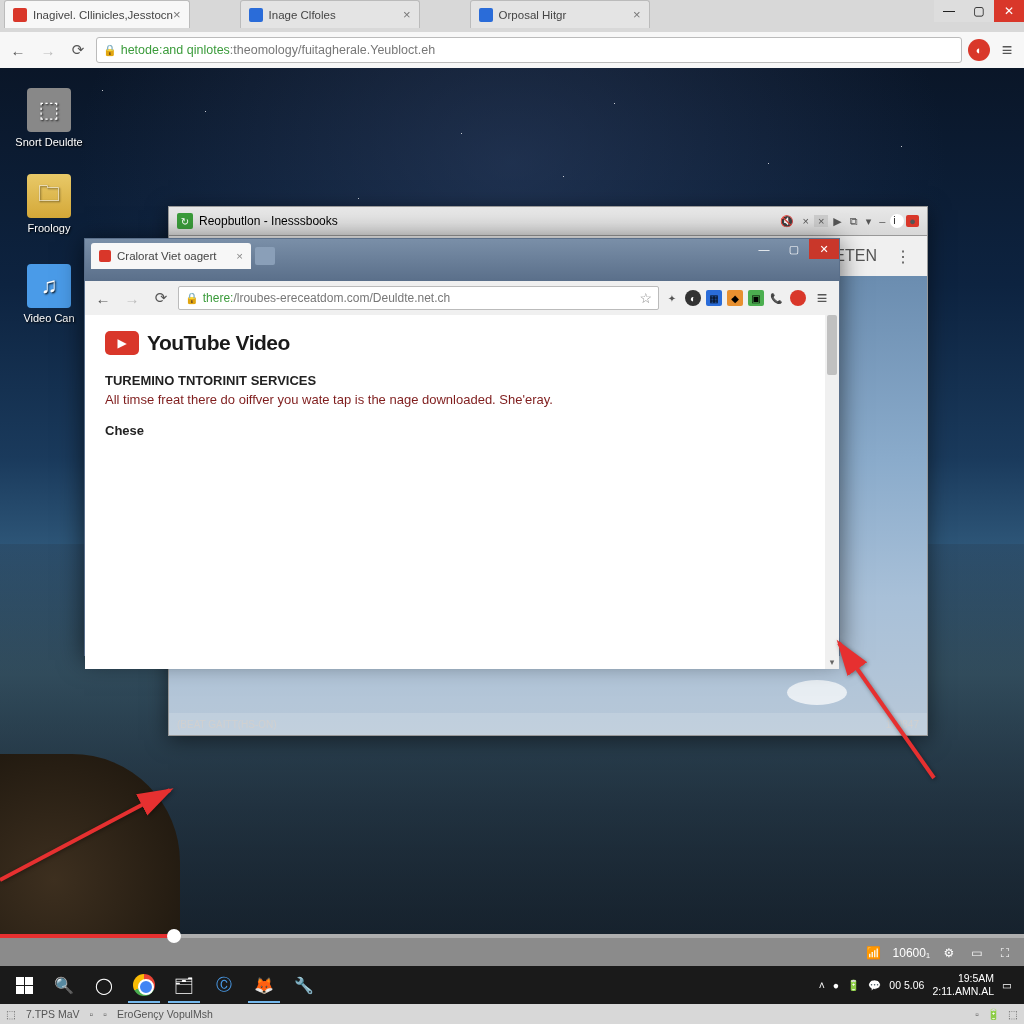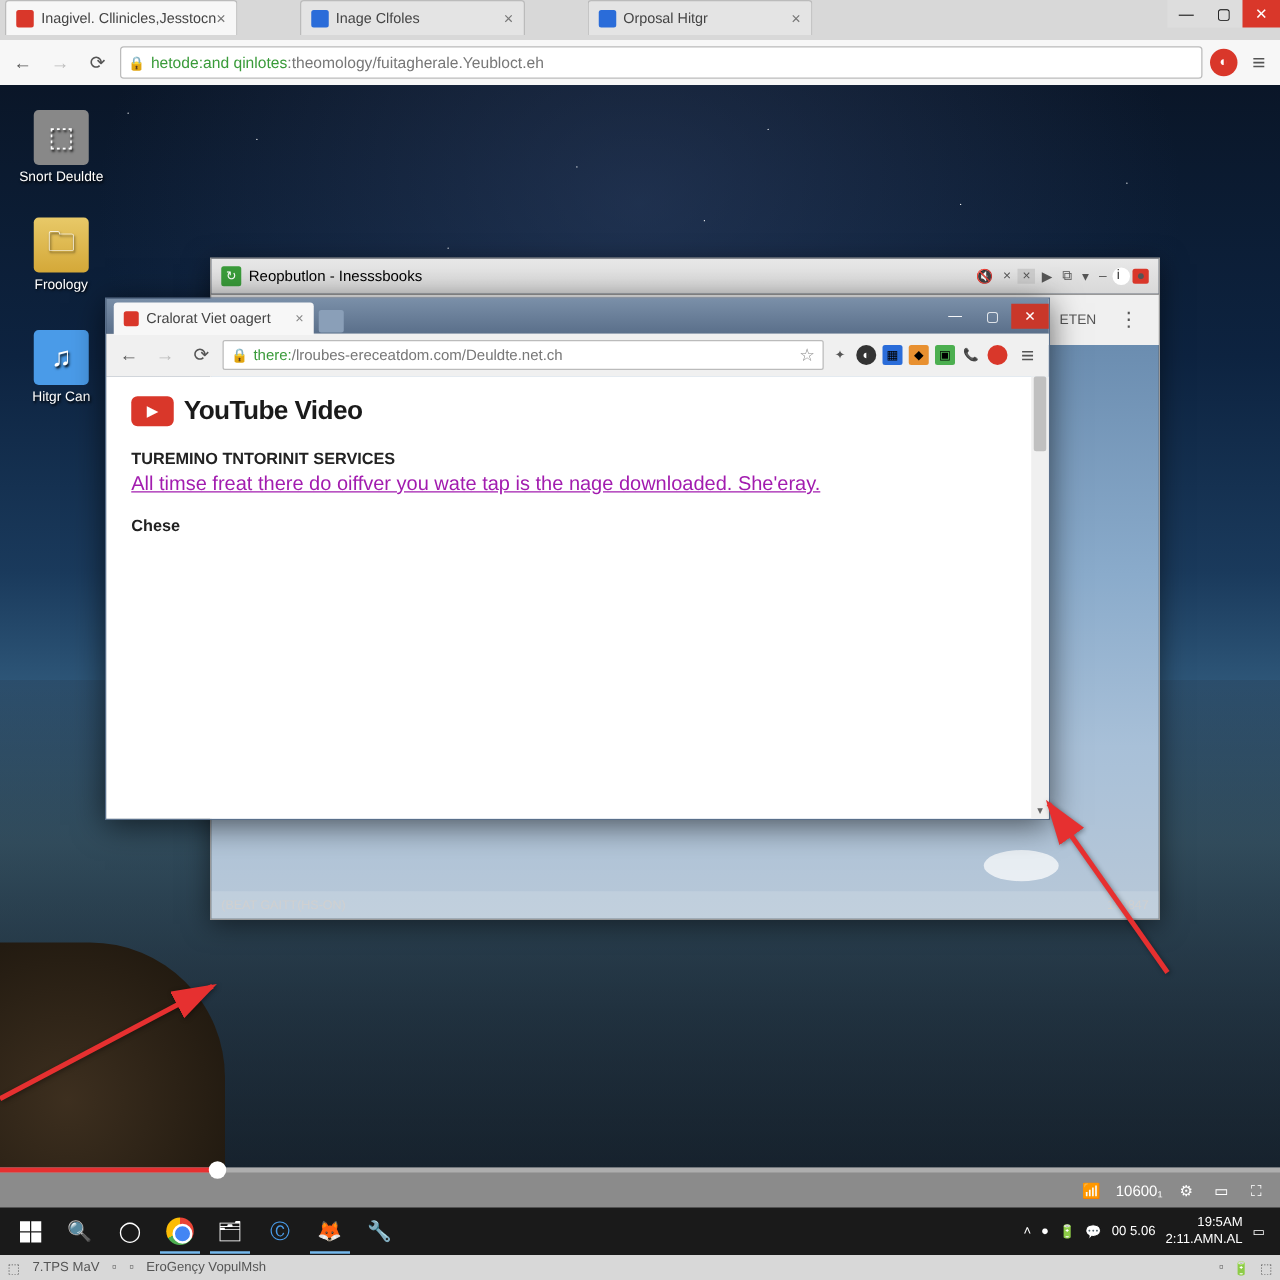--- a/index.html
+++ b/index.html
@@ -45,50 +45,50 @@
 
 
 .bg-window { position: absolute; top: 200px; left: 168px; width: 760px; height: 530px; z-index: 3; box-shadow: 0 4px 20px rgba(0,0,0,0.5); }
 .bg-titlebar { height: 30px; background: linear-gradient(180deg, #e8e8e8 0%, #d8d8d8 100%); display: flex; align-items: center; padding: 0 8px; font-size: 12px; border: 1px solid #999; }
 .bg-title-ic { width: 16px; height: 16px; background: #3a9b3a; border-radius: 2px; margin-right: 6px; display: flex; align-items: center; justify-content: center; color: #fff; font-size: 10px; }
 .bg-title-ctrls { margin-left: auto; display: flex; gap: 2px; align-items: center; }
 .bg-title-ctrls > span { font-size: 11px; color: #555; padding: 0 3px; }
 .bg-red-badge { background: #d9372a; color: #fff; padding: 1px 4px; border-radius: 2px; font-size: 9px; }
 .bg-toolbar { height: 40px; background: #f0f0f0; border-left: 1px solid #999; border-right: 1px solid #999; display: flex; align-items: center; justify-content: flex-end; padding: 0 10px; gap: 12px; }
 .bg-tool-btn { width: 28px; height: 28px; display: flex; align-items: center; justify-content: center; color: #555; font-size: 16px; }
-.bg-eten { font-size: 11px; color: #555; text-align: right; }
+.bg-eten { font-size: 16px; color: #555; text-align: right; }
 .bg-content { height: 460px; background: linear-gradient(180deg, #6b8db0 0%, #8aabcb 40%, #a8c0d8 70%, #b8c8d8 100%); border: 1px solid #999; border-top: none; position: relative; }
 .bg-content::after { content: ""; position: absolute; bottom: 30px; right: 80px; width: 60px; height: 25px; background: #fff; border-radius: 50%; opacity: 0.7; }
 .bg-footer { position: absolute; bottom: 0; left: 0; right: 0; height: 22px; background: rgba(255,255,255,0.15); display: flex; align-items: center; padding: 0 8px; font-size: 10px; color: #d0d0d0; }
 .bg-footer-right { margin-left: auto; }
 
 
 .fg-window { position: absolute; top: 236px; left: 84px; width: 756px; height: 418px; z-index: 5; border: 1px solid #5a6f8a; box-shadow: 0 4px 24px rgba(0,0,0,0.6); }
-.fg-titlebar { height: 28px; background: linear-gradient(180deg, #7a8fa8 0%, #5a6f8a 100%); display: flex; align-items: center; }
+.fg-titlebar { height: 42px; background: linear-gradient(180deg, #7a8fa8 0%, #5a6f8a 100%); display: flex; }
 .fg-tab { height: 26px; margin: 4px 0 0 6px; background: #f7f7f7; border-radius: 3px 3px 0 0; display: flex; align-items: center; padding: 0 8px; font-size: 11.5px; color: #444; width: 160px; }
 .fg-tab .favicon { width: 12px; height: 12px; background: #d9372a; border-radius: 2px; margin-right: 6px; }
 .fg-tab-close { margin-left: auto; color: #888; }
 .fg-newtab { width: 20px; height: 18px; margin: 8px 0 0 4px; background: #8a9fb8; border-radius: 2px; }
 .fg-wctrls { margin-left: auto; display: flex; }
 .fg-wctrls > div { width: 30px; height: 20px; display: flex; align-items: center; justify-content: center; font-size: 11px; color: #fff; }
 .fg-wc-close { background: #c9372a; }
 .fg-toolbar { height: 34px; background: #f0f0f0; display: flex; align-items: center; padding: 0 6px; gap: 5px; }
 .fg-addr { flex: 1; height: 24px; border: 1px solid #bbb; border-radius: 2px; background: #fff; display: flex; align-items: center; padding: 0 6px; font-size: 12px; }
 .fg-star { margin-left: auto; color: #888; font-size: 14px; }
 .fg-ext { width: 16px; height: 16px; border-radius: 2px; display: flex; align-items: center; justify-content: center; font-size: 10px; }
 .fg-content { height: 354px; background: #fff; position: relative; padding: 16px 20px; overflow: hidden; }
 .fg-scroll { position: absolute; right: 0; top: 0; bottom: 0; width: 14px; background: #f0f0f0; }
 .fg-scroll-thumb { position: absolute; top: 0; left: 2px; right: 2px; height: 60px; background: #c0c0c0; border-radius: 2px; }
 .fg-scroll-dn { position: absolute; bottom: 0; left: 0; right: 0; height: 14px; display: flex; align-items: center; justify-content: center; font-size: 9px; color: #666; }
 
 .yt-logo { display: flex; align-items: center; gap: 8px; margin-bottom: 18px; }
 .yt-play { width: 34px; height: 24px; background: #d9372a; border-radius: 5px; display: flex; align-items: center; justify-content: center; color: #fff; font-size: 12px; }
 .yt-text { font-size: 21px; font-weight: 700; color: #1a1a1a; letter-spacing: -0.5px; font-family: Arial, sans-serif; }
 .sec-title { font-size: 13px; font-weight: 700; color: #222; margin-bottom: 3px; }
-.sec-body { font-size: 16px; color: #a21caf; line-height: 1.4; margin-bottom: 14px; text-decoration: underline; }
+.sec-body { font-size: 13px; color: #7f1d1d; line-height: 1.4; margin-bottom: 14px; }
 
 
 .arrow { position: absolute; z-index: 10; pointer-events: none; }
 .arrow svg { filter: drop-shadow(1px 1px 2px rgba(0,0,0,0.4)); }
 
 
 .video-bar { position: absolute; left: 0; right: 0; bottom: 52px; height: 38px; background: rgba(0,0,0,0.4); display: flex; align-items: center; z-index: 8; }
 .progress-track { position: absolute; top: 0; left: 0; right: 0; height: 4px; background: rgba(255,255,255,0.3); }
 .progress-fill { height: 100%; width: 17%; background: #e63030; position: relative; }
 .progress-thumb { position: absolute; right: -7px; top: -5px; width: 14px; height: 14px; background: #fff; border-radius: 50%; }
@@ -167,21 +167,21 @@
   <div class="desktop-icon" style="top:20px;left:14px">
     <div class="ico-box ico-gray">⬚</div>
     <div>Snort Deuldte</div>
   </div>
   <div class="desktop-icon" style="top:106px;left:14px">
     <div class="ico-box ico-folder">🗀</div>
     <div>Froology</div>
   </div>
   <div class="desktop-icon" style="top:196px;left:14px">
     <div class="ico-box ico-music">♫</div>
-    <div>Hitgr Can</div>
+    <div>Video Can</div>
   </div>
 
   <div class="bg-window" style="top:138px">
     <div class="bg-titlebar">
       <span class="bg-title-ic">↻</span>
       <span>Reopbutlon - Inesssbooks</span>
       <div class="bg-title-ctrls">
         <span>🔇</span>
         <span>×</span>
         <span style="background:#ccc;padding:0 4px">×</span>

